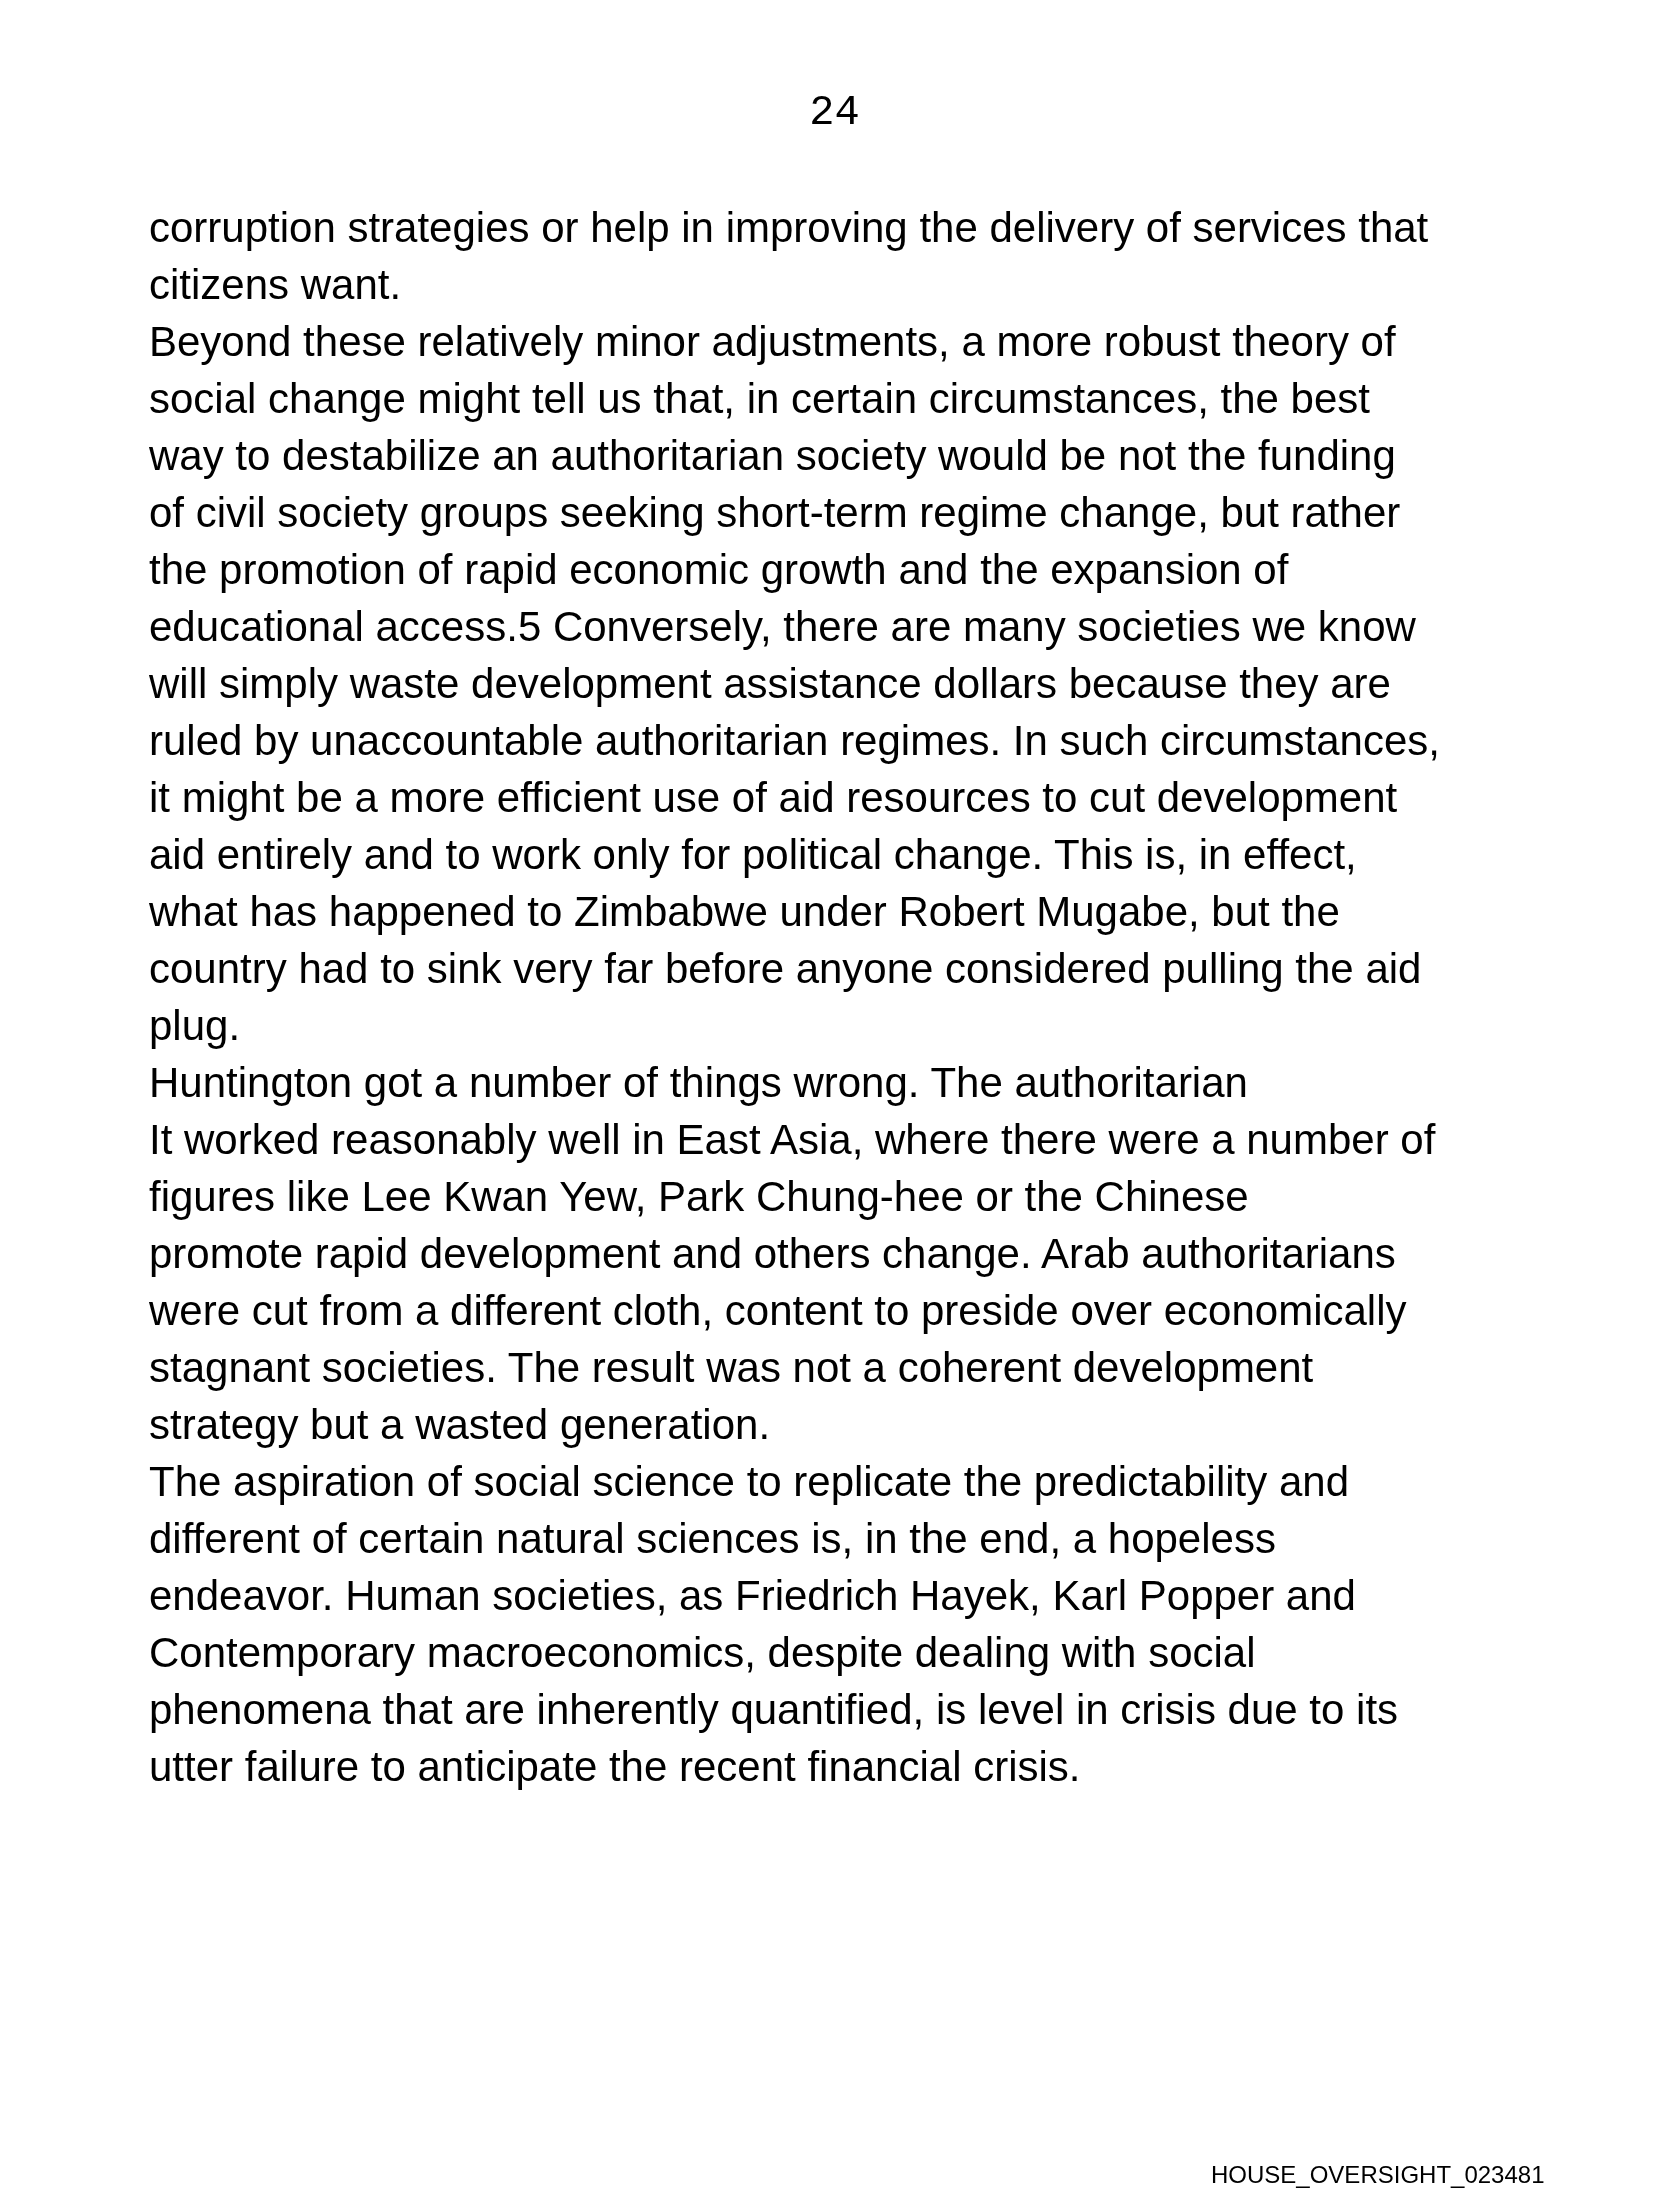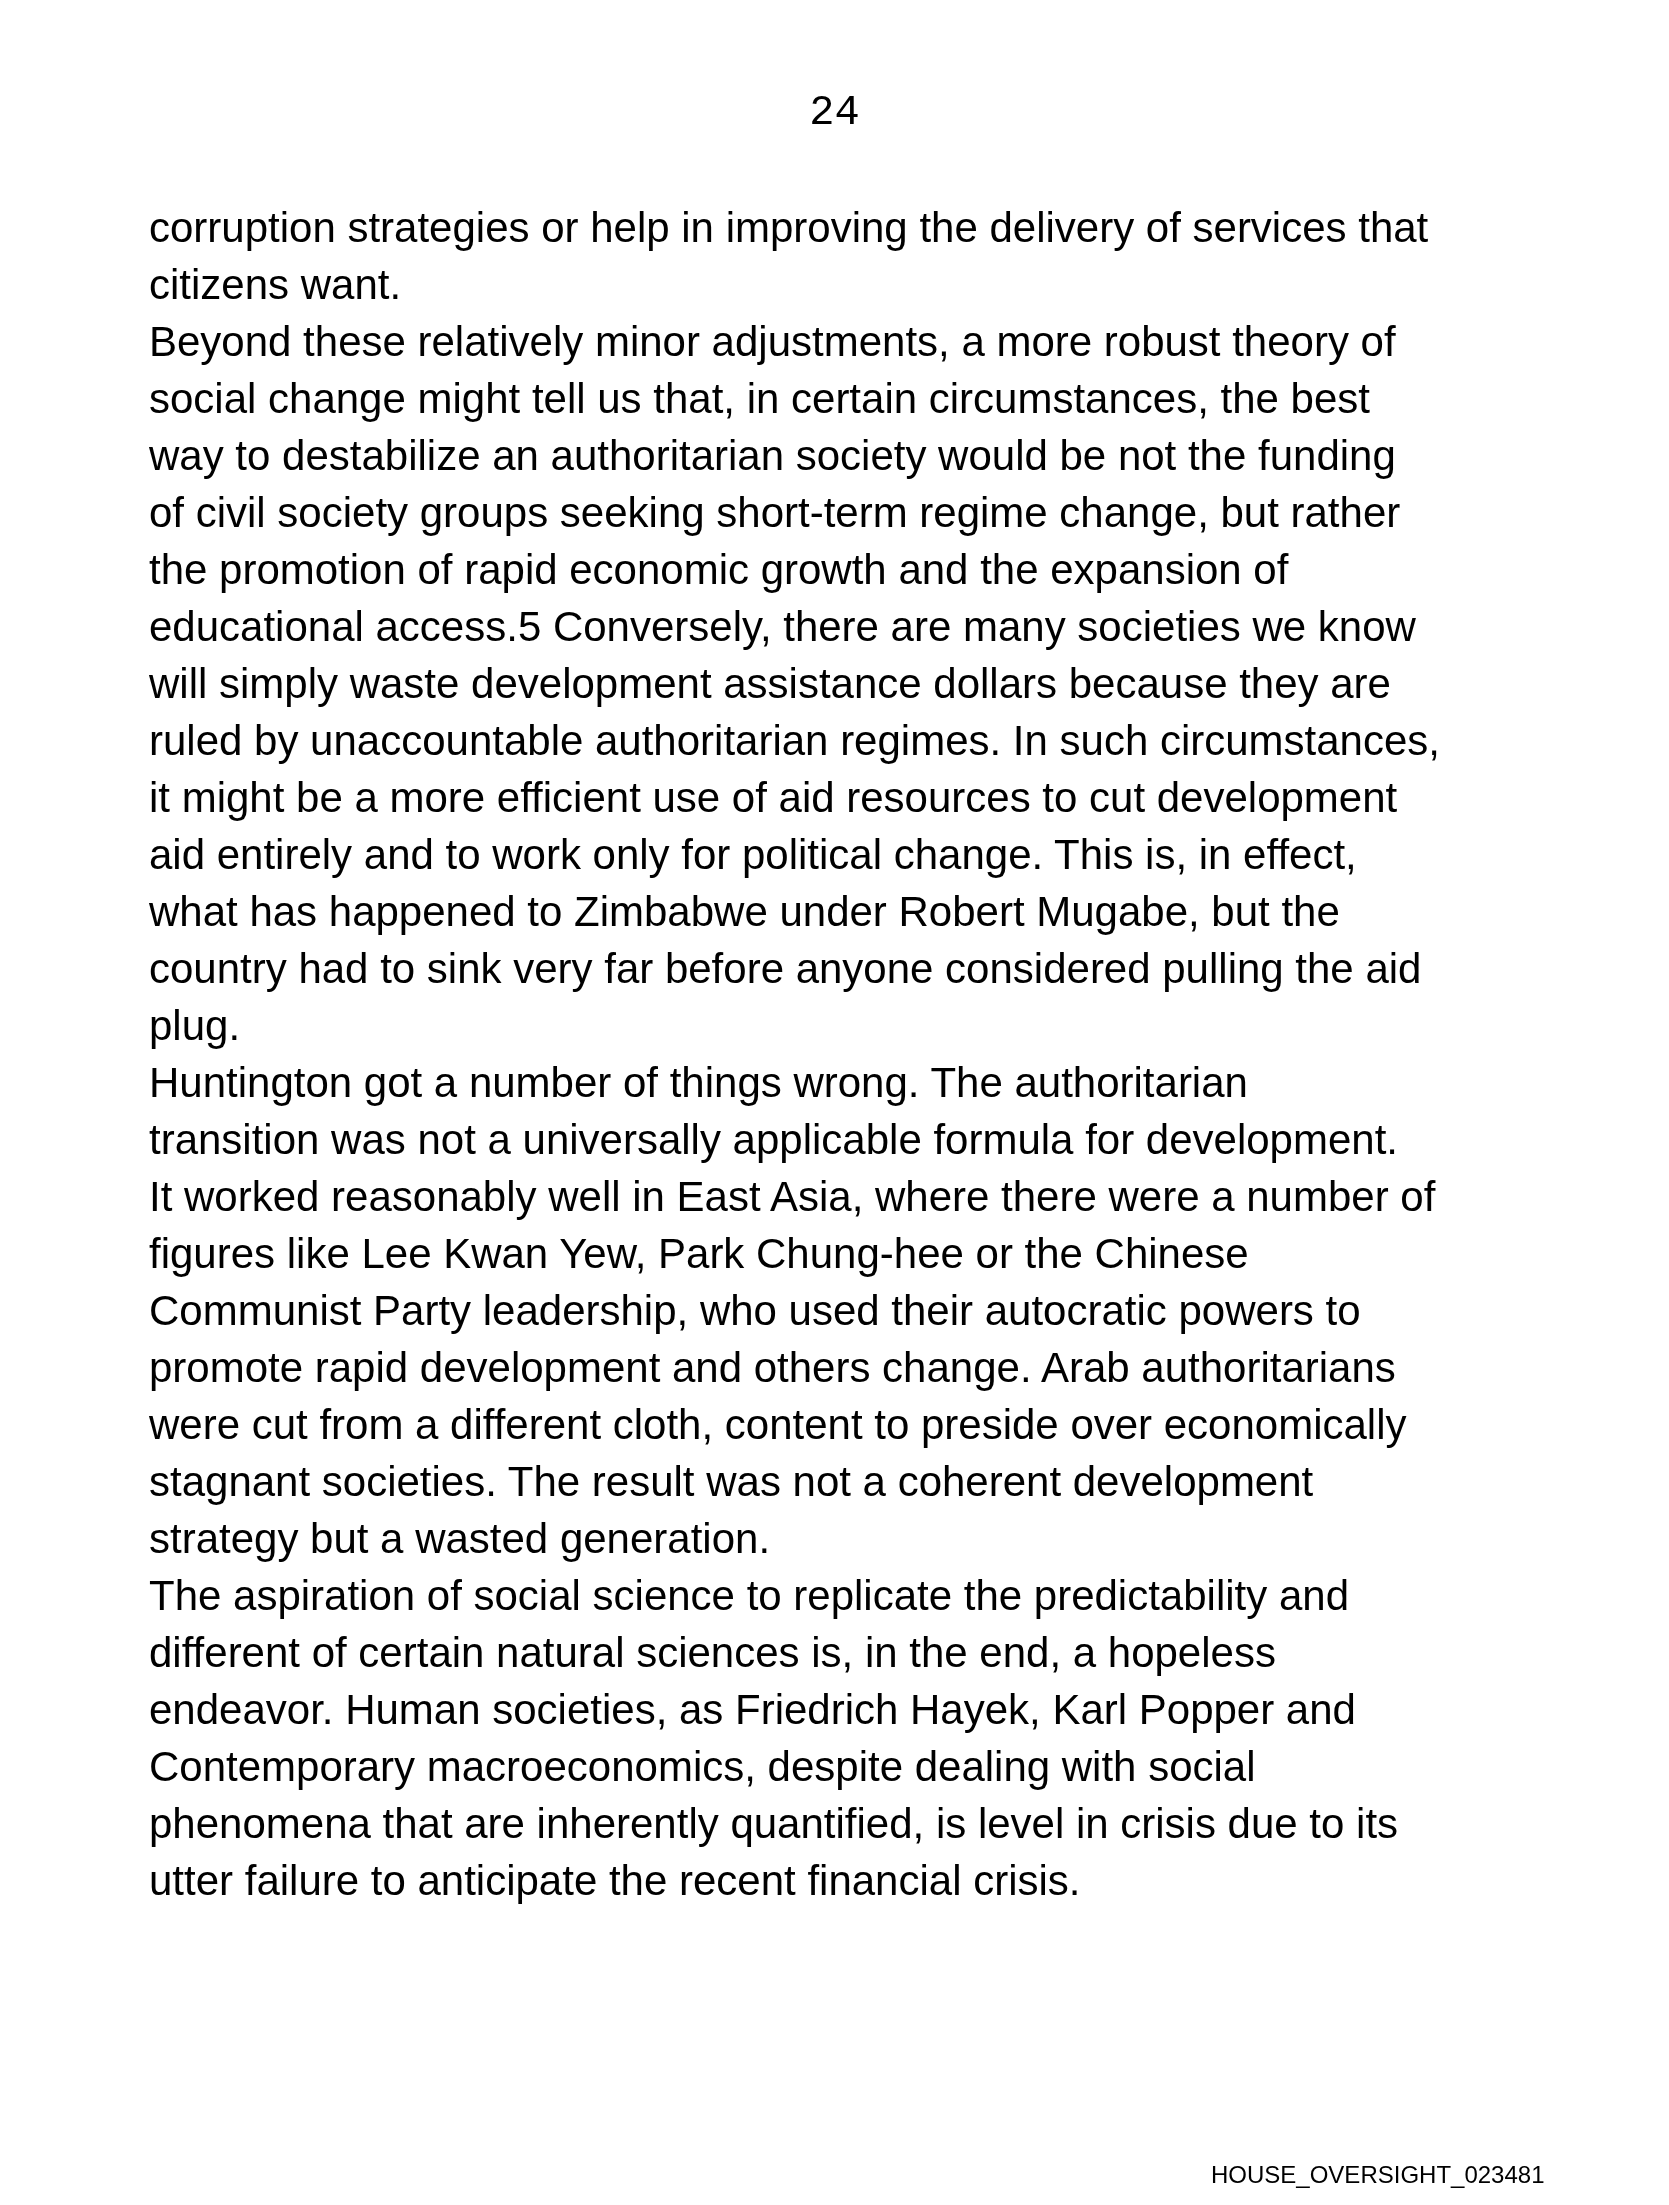--- a/index.html
+++ b/index.html
@@ -67,24 +67,22 @@
     <div class="line">the promotion of rapid economic growth and the expansion of</div>
     <div class="line">educational access.5 Conversely, there are many societies we know</div>
     <div class="line">will simply waste development assistance dollars because they are</div>
     <div class="line">ruled by unaccountable authoritarian regimes. In such circumstances,</div>
     <div class="line">it might be a more efficient use of aid resources to cut development</div>
     <div class="line">aid entirely and to work only for political change. This is, in effect,</div>
     <div class="line">what has happened to Zimbabwe under Robert Mugabe, but the</div>
     <div class="line">country had to sink very far before anyone considered pulling the aid</div>
     <div class="line">plug.</div>
     <div class="line">Huntington got a number of things wrong. The authoritarian</div>
-    <div class="line">transition was not a universally applicable formula for development.</div>
     <div class="line">It worked reasonably well in East Asia, where there were a number of</div>
     <div class="line">figures like Lee Kwan Yew, Park Chung-hee or the Chinese</div>
-    <div class="line">Communist Party leadership, who used their autocratic powers to</div>
     <div class="line">promote rapid development and others change. Arab authoritarians</div>
     <div class="line">were cut from a different cloth, content to preside over economically</div>
     <div class="line">stagnant societies. The result was not a coherent development</div>
     <div class="line">strategy but a wasted generation.</div>
     <div class="line">The aspiration of social science to replicate the predictability and</div>
     <div class="line">different of certain natural sciences is, in the end, a hopeless</div>
     <div class="line">endeavor. Human societies, as Friedrich Hayek, Karl Popper and</div>
     <div class="line">Contemporary macroeconomics, despite dealing with social</div>
     <div class="line">phenomena that are inherently quantified, is level in crisis due to its</div>
     <div class="line">utter failure to anticipate the recent financial crisis.</div>

